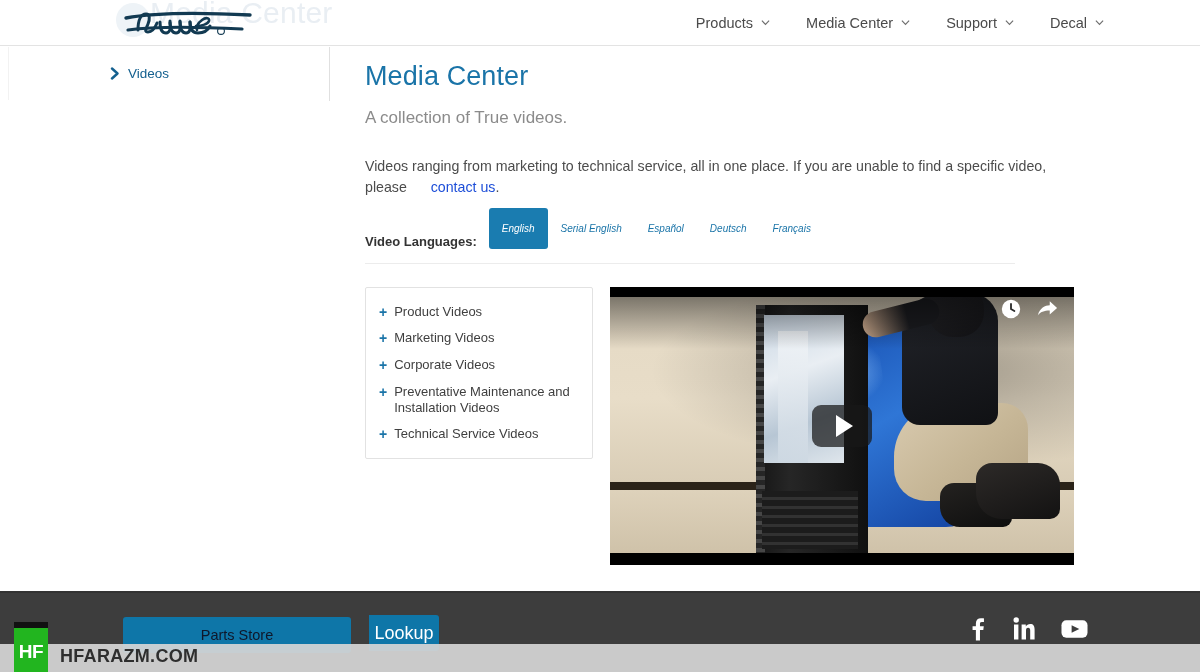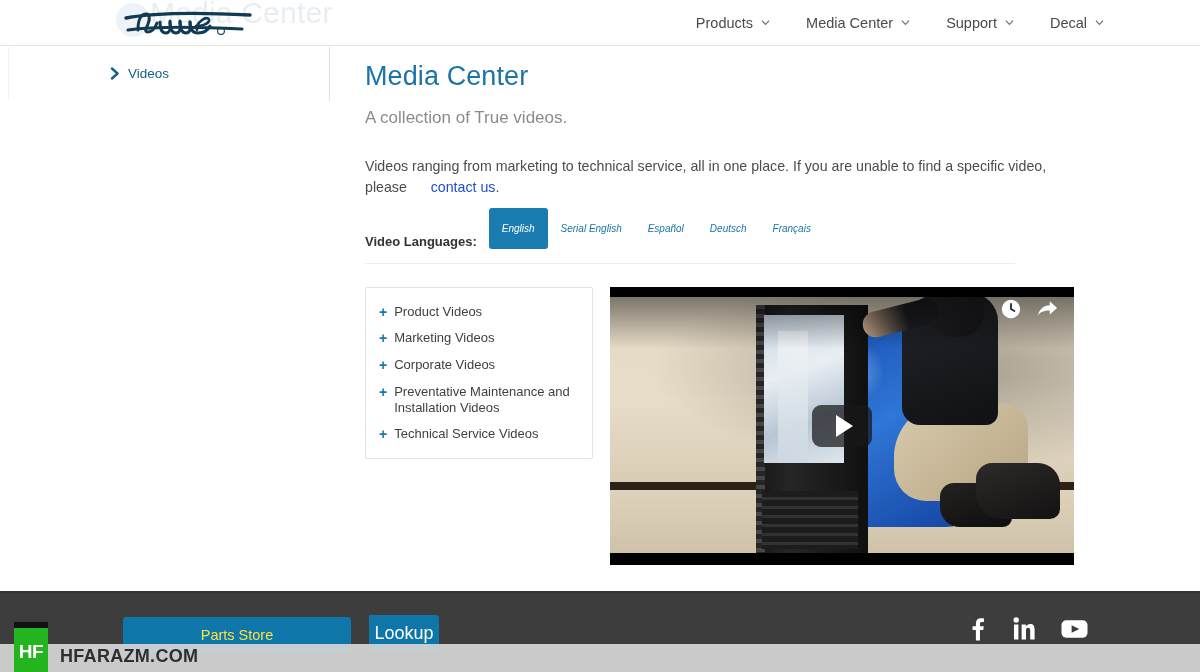--- a/index.html
+++ b/index.html
@@ -243,21 +243,21 @@
     border-bottom: 11px solid transparent;
   }
 
   
   .footer {
     position: absolute; left: 0; top: 591px; width: 1200px; height: 81px;
     background: #3d3d3d; border-top: 2px solid #333;
   }
   .parts-store {
     position: absolute; left: 123px; top: 24px; width: 228px; height: 36px;
-    background: #0e76a8; color: #fde047; border: none; border-radius: 3px;
+    background: #0e76a8; color: #0f172a; border: none; border-radius: 3px;
     font-size: 14.5px; font-family: inherit; cursor: pointer;
   }
   .serial-wrap {
     position: absolute; left: 369px; top: 615px; display: flex; z-index: 3;
   }
   .serial-input {
     width: 229px; height: 36px; border: none; outline: none;
     background: #fff; border-radius: 3px 0 0 3px;
     padding: 0 13px; font-size: 14px; font-family: inherit; color:#333;
   }

